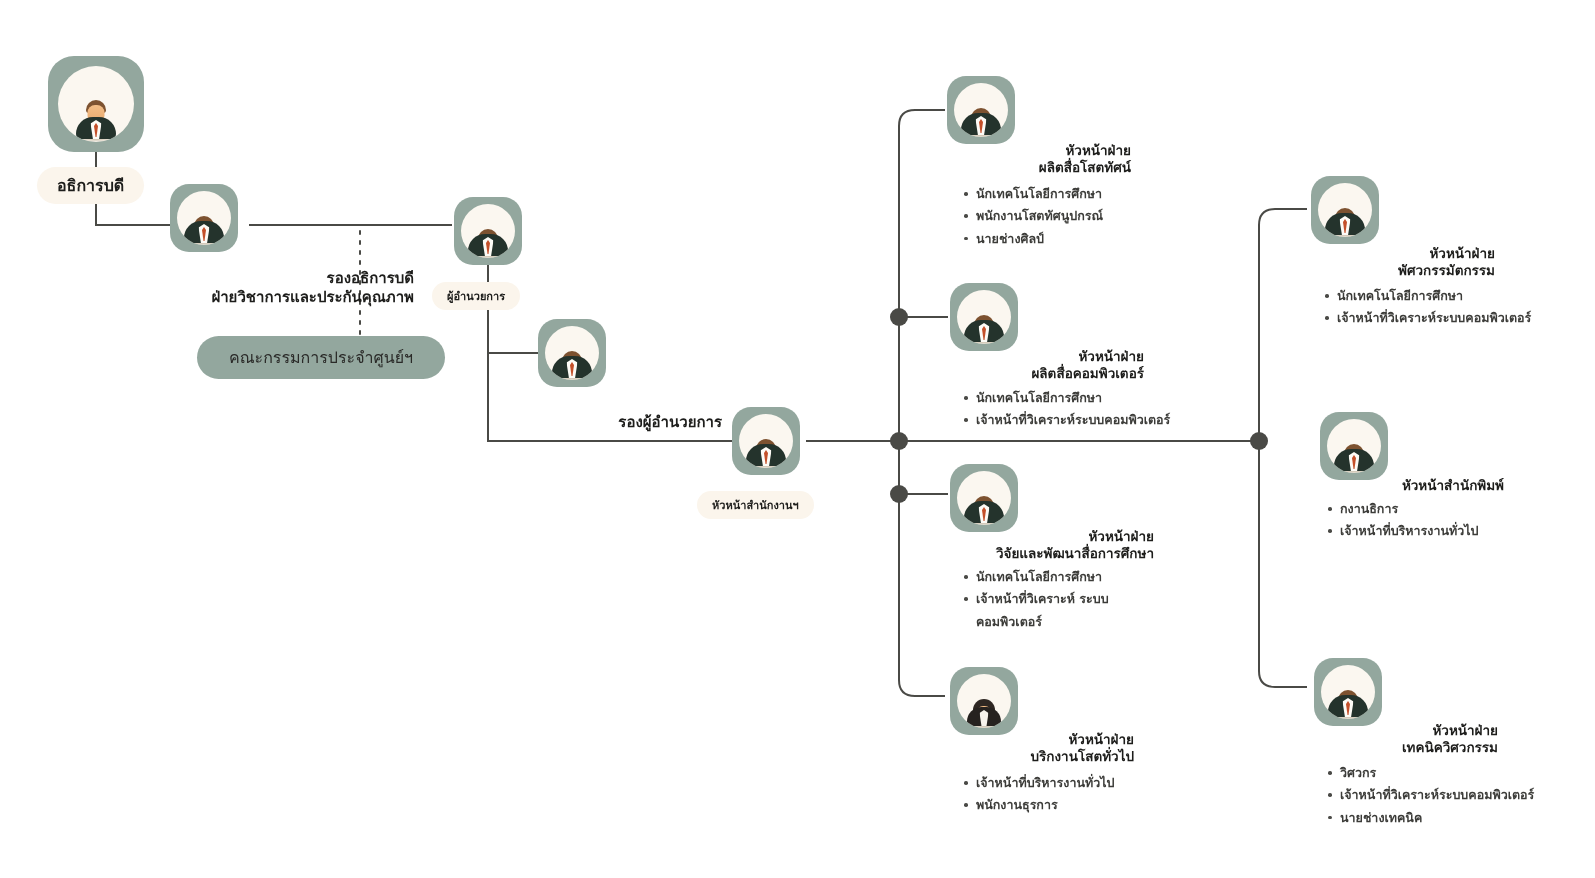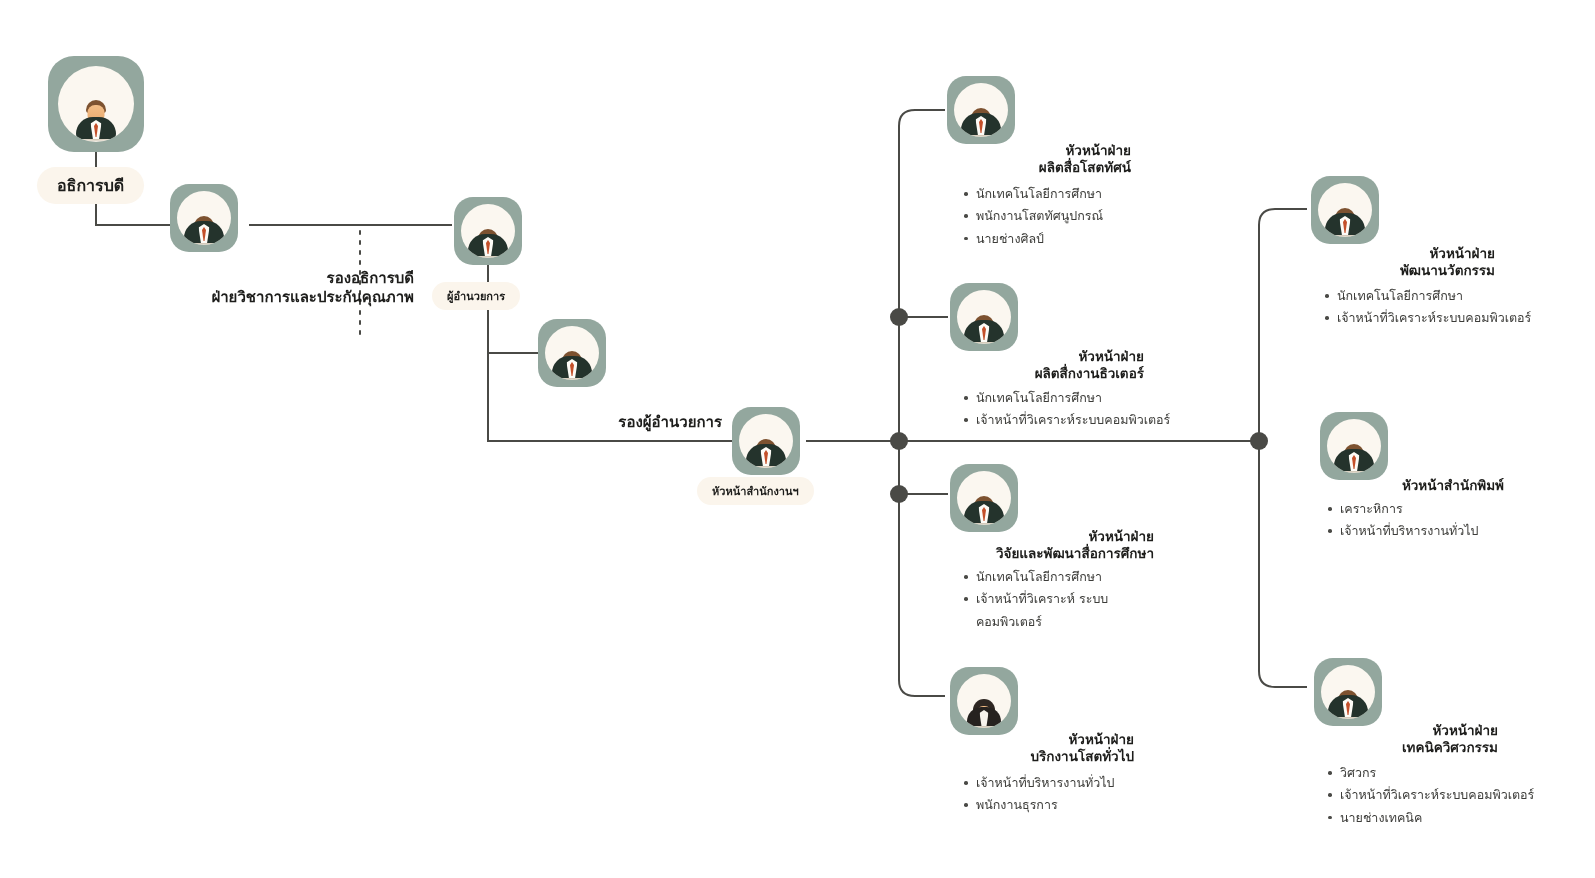--- a/index.html
+++ b/index.html
@@ -131,21 +131,21 @@
 
   
   .stafflist {
     position: absolute;
     list-style: none;
     color: #3c3c39;
     font-size: 12.5px;
     line-height: 1.78;
     white-space: nowrap;
   }
-  .stafflist li { position: relative; padding-left: 13px; }
+  .stafflist li { position: relative; padding-left: 13px; font-weight: bold; }
   .stafflist li::before {
     content: "";
     position: absolute;
     left: 1px; top: 9px;
     width: 3.5px; height: 3.5px;
     border-radius: 50%;
     background: #4a4a46;
   }
   .stafflist li.wrap { white-space: normal; max-width: 190px; line-height: 1.78; }
 </style>
@@ -215,20 +215,23 @@
             <div class="tie"></div>
         </div>
       </div>
     </div>
   </div>
   <div class="plainlabel" style="left:204px; top:269px; transform:translateX(-50%); width:420px;">
     <div>รองอธิการบดี</div>
     <div>ฝ่ายวิชาการและประกันคุณภาพ</div>
   </div>
 
+  <div class="committee" style="left:197px; top:336px; width:248px; height:43px;">
+    <span>คณะกรรมการประจำศูนย์ฯ</span>
+  </div>
 
   <div class="node" style="left:454px; top:197px;">
     <div class="tile sm">
       <div class="disc">
         <div class="av">
           <div class="shadow"></div>
             <div class="hair"></div>
             <div class="face"></div>
           <div class="body"></div>
             <div class="shirt"></div>
@@ -262,21 +265,21 @@
           <div class="shadow"></div>
             <div class="hair"></div>
             <div class="face"></div>
           <div class="body"></div>
             <div class="shirt"></div>
             <div class="tie"></div>
         </div>
       </div>
     </div>
   </div>
-  <div class="pill mid" style="left:697px; top:477px;">หัวหน้าสำนักงานฯ</div>
+  <div class="pill mid" style="left:697px; top:491px;">หัวหน้าสำนักงานฯ</div>
 
   <div class="node" style="left:947px; top:76px;">
     <div class="tile sm">
       <div class="disc">
         <div class="av">
           <div class="shadow"></div>
             <div class="hair"></div>
             <div class="face"></div>
           <div class="body"></div>
             <div class="shirt"></div>
@@ -304,21 +307,21 @@
             <div class="face"></div>
           <div class="body"></div>
             <div class="shirt"></div>
             <div class="tie"></div>
         </div>
       </div>
     </div>
   </div>
   <div class="plainlabel l2" style="left:984px; top:348px; transform:translateX(-50%); width:320px;">
     <div>หัวหน้าฝ่าย</div>
-    <div>ผลิตสื่กงานธิวเตอร์</div>
+    <div>ผลิตสื่อคอมพิวเตอร์</div>
   </div>
   <ul class="stafflist" style="left:963px; top:387px;">
     <li>นักเทคโนโลยีการศึกษา</li>
     <li>เจ้าหน้าที่วิเคราะห์ระบบคอมพิวเตอร์</li>
   </ul>
 
   <div class="node" style="left:950px; top:464px;">
     <div class="tile sm">
       <div class="disc">
         <div class="av">
@@ -372,21 +375,21 @@
             <div class="face"></div>
           <div class="body"></div>
             <div class="shirt"></div>
             <div class="tie"></div>
         </div>
       </div>
     </div>
   </div>
   <div class="plainlabel l2" style="left:1345px; top:245px; transform:translateX(-50%); width:300px;">
     <div>หัวหน้าฝ่าย</div>
-    <div>พัฒนานวัตกรรม</div>
+    <div>พัศวกรรมัตกรรม</div>
   </div>
   <ul class="stafflist" style="left:1324px; top:285px;">
     <li>นักเทคโนโลยีการศึกษา</li>
     <li>เจ้าหน้าที่วิเคราะห์ระบบคอมพิวเตอร์</li>
   </ul>
 
   <div class="node" style="left:1320px; top:412px;">
     <div class="tile sm">
       <div class="disc">
         <div class="av">
@@ -397,21 +400,21 @@
             <div class="shirt"></div>
             <div class="tie"></div>
         </div>
       </div>
     </div>
   </div>
   <div class="plainlabel l2" style="left:1354px; top:477px; transform:translateX(-50%); width:300px;">
     <div>หัวหน้าสำนักพิมพ์</div>
   </div>
   <ul class="stafflist" style="left:1327px; top:498px;">
-    <li>เคราะหิการ</li>
+    <li>กงานธิการ</li>
     <li>เจ้าหน้าที่บริหารงานทั่วไป</li>
   </ul>
 
   <div class="node" style="left:1314px; top:658px;">
     <div class="tile sm">
       <div class="disc">
         <div class="av">
           <div class="shadow"></div>
             <div class="hair"></div>
             <div class="face"></div>

